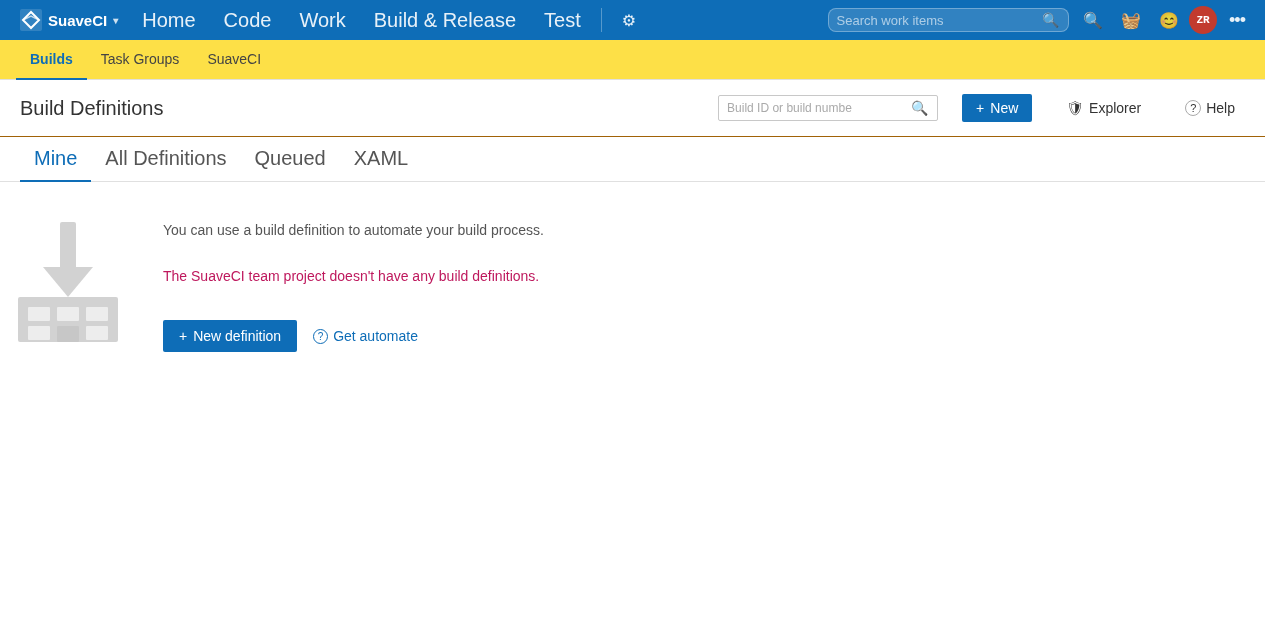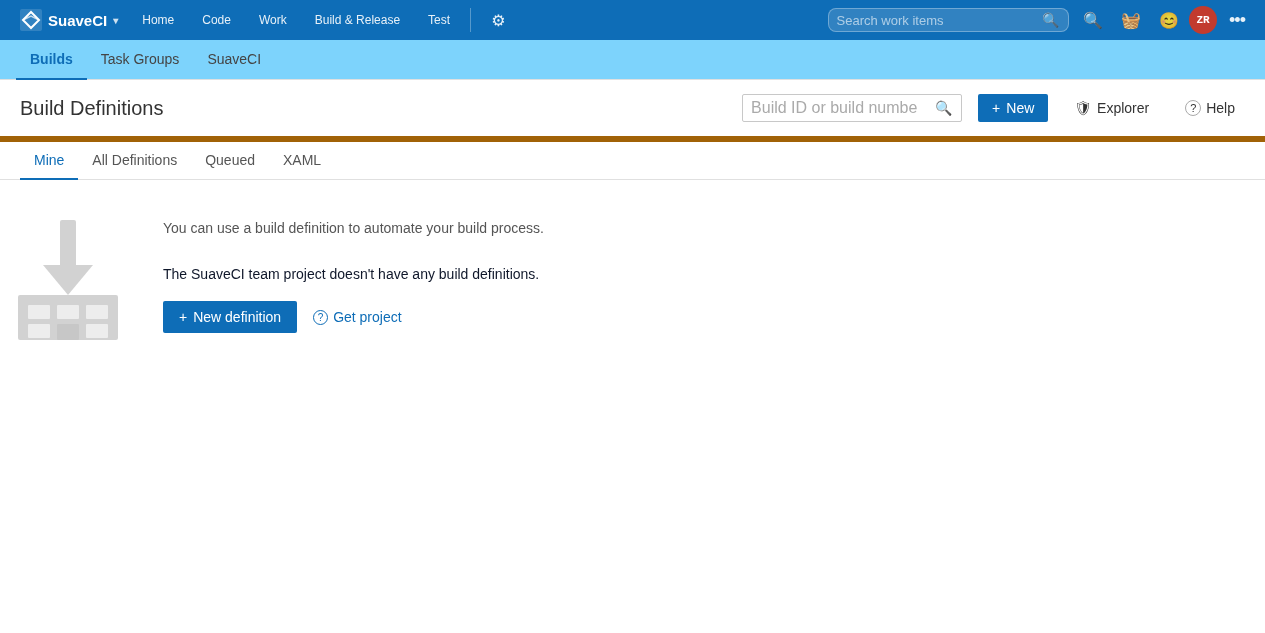--- a/index.html
+++ b/index.html
@@ -33,21 +33,21 @@
       align-items: center;
       height: 100%;
     }
     .nav-item {
       color: rgba(255,255,255,0.9);
       padding: 0 14px;
       height: 100%;
       display: flex;
       align-items: center;
       cursor: pointer;
-      font-size: 12px;
+      font-size: 20px;
       white-space: nowrap;
     }
     .nav-separator {
       width: 1px;
       height: 24px;
       background: rgba(255,255,255,0.3);
       margin: 0 6px;
     }
     .nav-spacer { flex: 1; }
     .nav-search {
@@ -96,21 +96,21 @@
       align-items: center;
       justify-content: center;
       font-size: 11px;
       font-weight: 600;
       cursor: pointer;
       font-family: Liberation Mono, monospace;
     }
 
     
     .sub-nav {
-      background: #7dd3fc;
+      background: #fde047;
       border-bottom: 1px solid #e0e0e0;
       display: flex;
       align-items: center;
       padding: 0 16px;
       height: 40px;
     }
     .sub-nav-item {
       padding: 0 14px;
       height: 100%;
       display: flex;
@@ -125,42 +125,42 @@
       color: #0e6db7;
       border-bottom-color: #0e6db7;
       font-weight: 600;
     }
 
     
     .page-header {
       display: flex;
       align-items: center;
       padding: 14px 20px;
-      gap: 16px;
-      border-bottom: 6px solid #a16207;
+      gap: 24px;
+      border-bottom: 1px solid #a16207;
     }
     .page-title {
       font-size: 20px;
       font-weight: 400;
       color: #333;
       flex: 1;
     }
     .build-search {
       display: flex;
       align-items: center;
       border: 1px solid #c8c8c8;
       border-radius: 2px;
       padding: 4px 8px;
       gap: 6px;
       width: 220px;
     }
     .build-search input {
       border: none;
       outline: none;
-      font-size: 16px;
+      font-size: 12px;
       color: #0f766e;
       width: 100%;
     }
     .build-search input::placeholder { color: #aaa; }
     .btn-new {
       display: flex;
       align-items: center;
       gap: 6px;
       background: #0e6db7;
       color: #fff;
@@ -195,21 +195,21 @@
 
     
     .content-tabs {
       display: flex;
       padding: 0 20px;
       border-bottom: 1px solid #e0e0e0;
     }
     .content-tab {
       padding: 10px 14px;
       cursor: pointer;
-      font-size: 14px;
+      font-size: 20px;
       color: #555;
       border-bottom: 2px solid transparent;
       margin-bottom: -1px;
       text-align: right;
     }
     .content-tab.active {
       color: #0e6db7;
       border-bottom-color: #0e6db7;
     }
 
@@ -232,23 +232,23 @@
     .content-area {
       flex: 1;
       padding-top: 10px;
     }
     .content-description {
       color: #555;
       font-size: 14px;
       margin-bottom: 30px;
     }
     .content-empty-msg {
-      color: #0f172a;
-      font-size: 14px;
-      margin-bottom: 19px;
+      color: #be185d;
+      font-size: 14px;
+      margin-bottom: 36px;
     }
     .content-actions {
       display: flex;
       align-items: center;
       gap: 16px;
     }
     .btn-new-definition {
       display: flex;
       align-items: center;
       gap: 6px;
@@ -375,17 +375,17 @@
   <div class="content-area">
     <p class="content-description">You can use a build definition to automate your build process.</p>
     <p class="content-empty-msg">The SuaveCI team project doesn't have any build definitions.</p>
     <div class="content-actions">
       <button class="btn-new-definition">
         <span>+</span>
         <span>New definition</span>
       </button>
       <a class="btn-get-started" href="#">
         <span style="border:1px solid #0e6db7;border-radius:50%;width:15px;height:15px;display:inline-flex;align-items:center;justify-content:center;font-size:10px;color:#0e6db7;">?</span>
-        <span>Get project</span>
+        <span>Get automate</span>
       </a>
     </div>
   </div>
 </div>
 
 </body></html>

